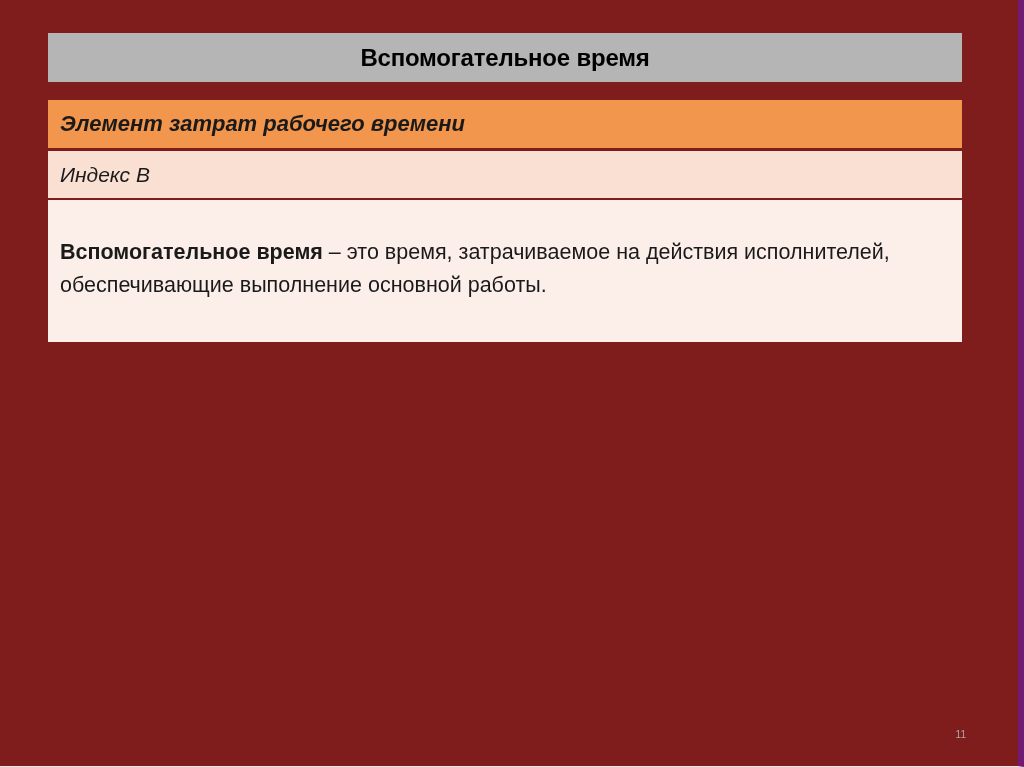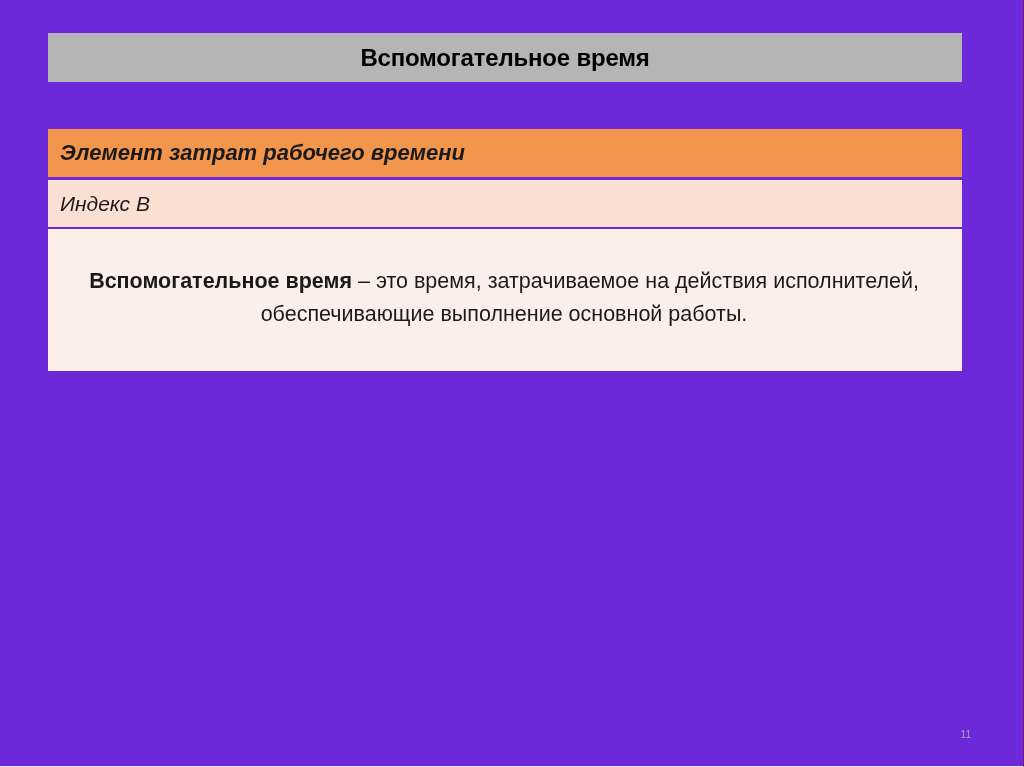--- a/index.html
+++ b/index.html
@@ -13,23 +13,23 @@
     font-family: "Liberation Sans", sans-serif;
     overflow: hidden;
     position: relative;
   }
   .slide {
     position: absolute;
     left: 0;
     top: 0;
     width: 1024px;
     height: 767px;
-    background: #6d28d9;
+    background: #7f1d1d;
     box-sizing: border-box;
-    border-right: 1px solid #701a75;
+    border-right: 6px solid #701a75;
     border-bottom: 1px solid #e8e8e8;
   }
   .title-bar {
     position: absolute;
     left: 48px;
     top: 33px;
     width: 914px;
     height: 49px;
     background: #b5b5b5;
     display: flex;
@@ -39,21 +39,21 @@
   .title-bar .title-text {
     font-size: 24px;
     font-weight: bold;
     color: #000000;
     letter-spacing: -0.2px;
     line-height: 1;
   }
   .table {
     position: absolute;
     left: 48px;
-    top: 129px;
+    top: 100px;
     width: 914px;
   }
   .row {
     box-sizing: border-box;
     width: 100%;
   }
   .row-header {
     background: #f1964c;
     height: 48px;
     display: flex;
@@ -80,21 +80,20 @@
     font-style: italic;
     color: #1a1a1a;
     line-height: 1.1;
   }
   .row-body {
     background: #fcefe9;
     min-height: 132px;
     padding: 14px 14px 18px 12px;
     margin-top: 2px;
     box-sizing: border-box;
-    text-align: center;
   }
   .row-body .cell-text {
     font-size: 21.5px;
     color: #1a1a1a;
     line-height: 1.55;
   }
   .row-body .lead {
     font-weight: bold;
   }
   .page-number {

